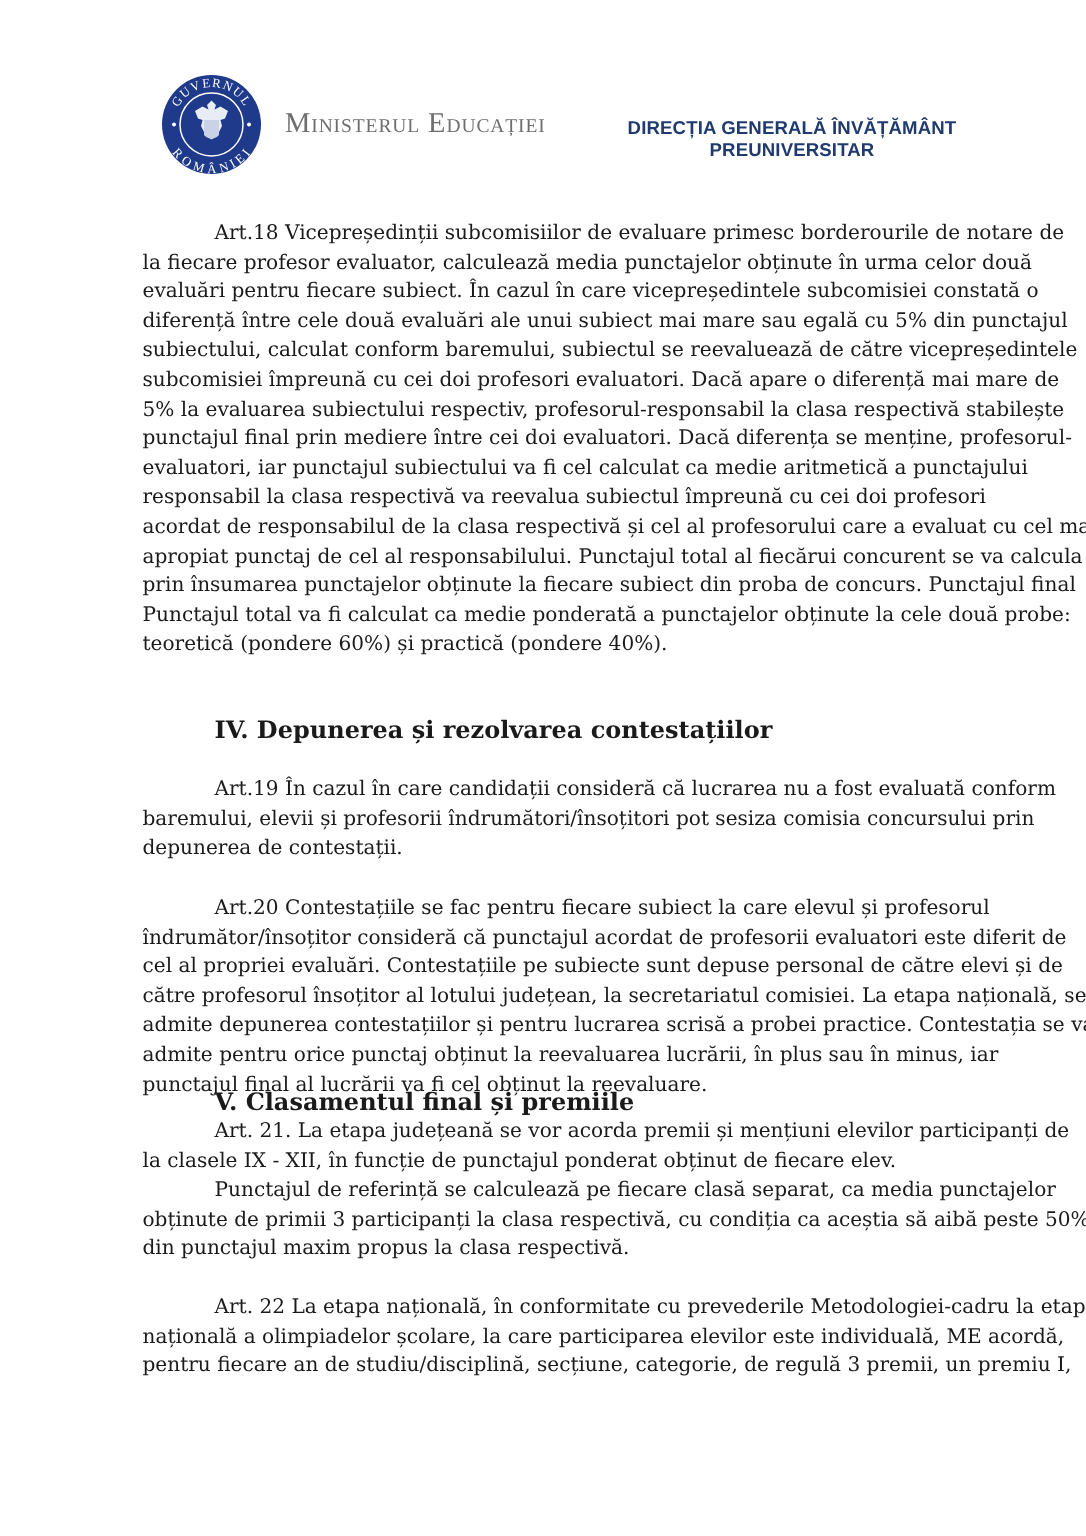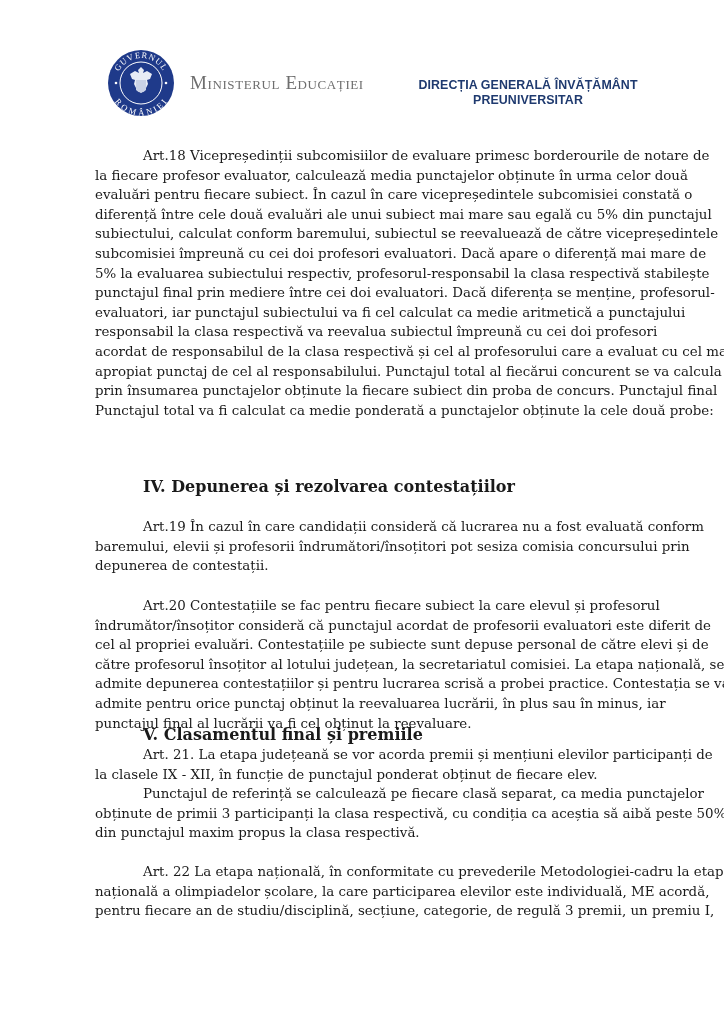--- a/index.html
+++ b/index.html
@@ -58,20 +58,21 @@
     <div class="line">subiectului, calculat conform baremului, subiectul se reevaluează de către vicepreședintele</div>
     <div class="line">subcomisiei împreună cu cei doi profesori evaluatori. Dacă apare o diferență mai mare de</div>
     <div class="line">5% la evaluarea subiectului respectiv, profesorul-responsabil la clasa respectivă stabilește</div>
     <div class="line">punctajul final prin mediere între cei doi evaluatori. Dacă diferența se menține, profesorul-</div>
     <div class="line">evaluatori, iar punctajul subiectului va fi cel calculat ca medie aritmetică a punctajului</div>
     <div class="line">responsabil la clasa respectivă va reevalua subiectul împreună cu cei doi profesori</div>
     <div class="line">acordat de responsabilul de la clasa respectivă și cel al profesorului care a evaluat cu cel mai</div>
     <div class="line">apropiat punctaj de cel al responsabilului. Punctajul total al fiecărui concurent se va calcula</div>
     <div class="line">prin însumarea punctajelor obținute la fiecare subiect din proba de concurs. Punctajul final</div>
     <div class="line">Punctajul total va fi calculat ca medie ponderată a punctajelor obținute la cele două probe:</div>
+    <div class="line last">teoretică (pondere 60%) și practică (pondere 40%).</div>
   </div>
 
   <div class="body-text" style="top:477px;">
     <div class="line last indent heading">IV. Depunerea și rezolvarea contestațiilor</div>
   </div>
 
   <div class="body-text" style="top:517px;">
     <div class="line indent">Art.19 În cazul în care candidații consideră că lucrarea nu a fost evaluată conform</div>
     <div class="line">baremului, elevii și profesorii îndrumători/însoțitori pot sesiza comisia concursului prin</div>
     <div class="line last">depunerea de contestații.</div>

